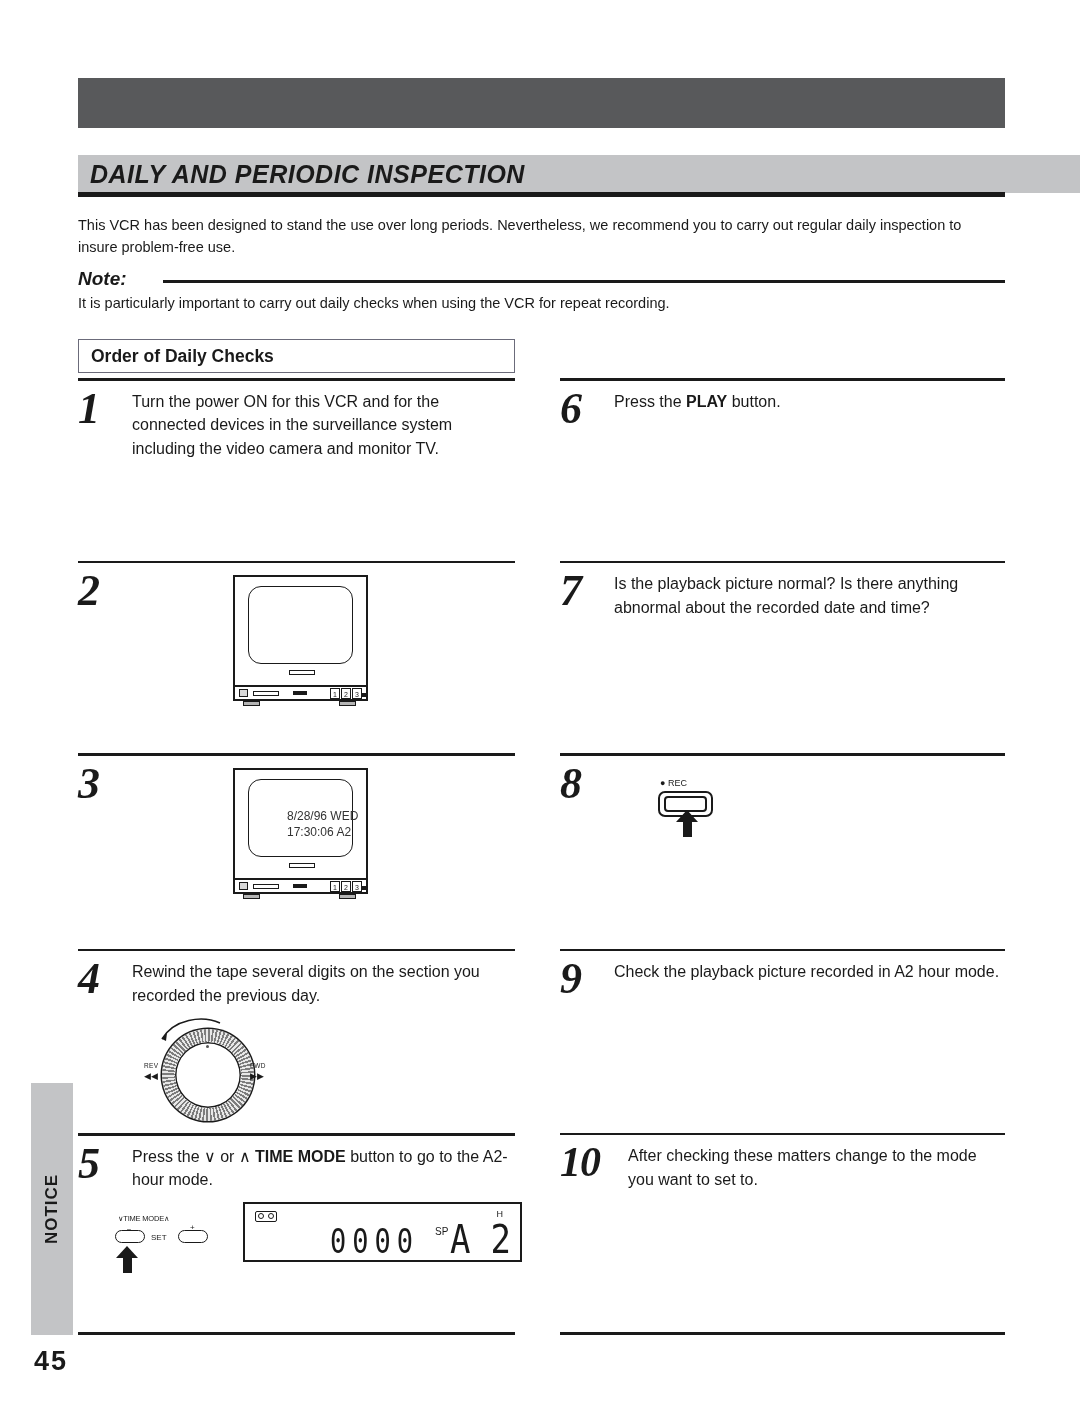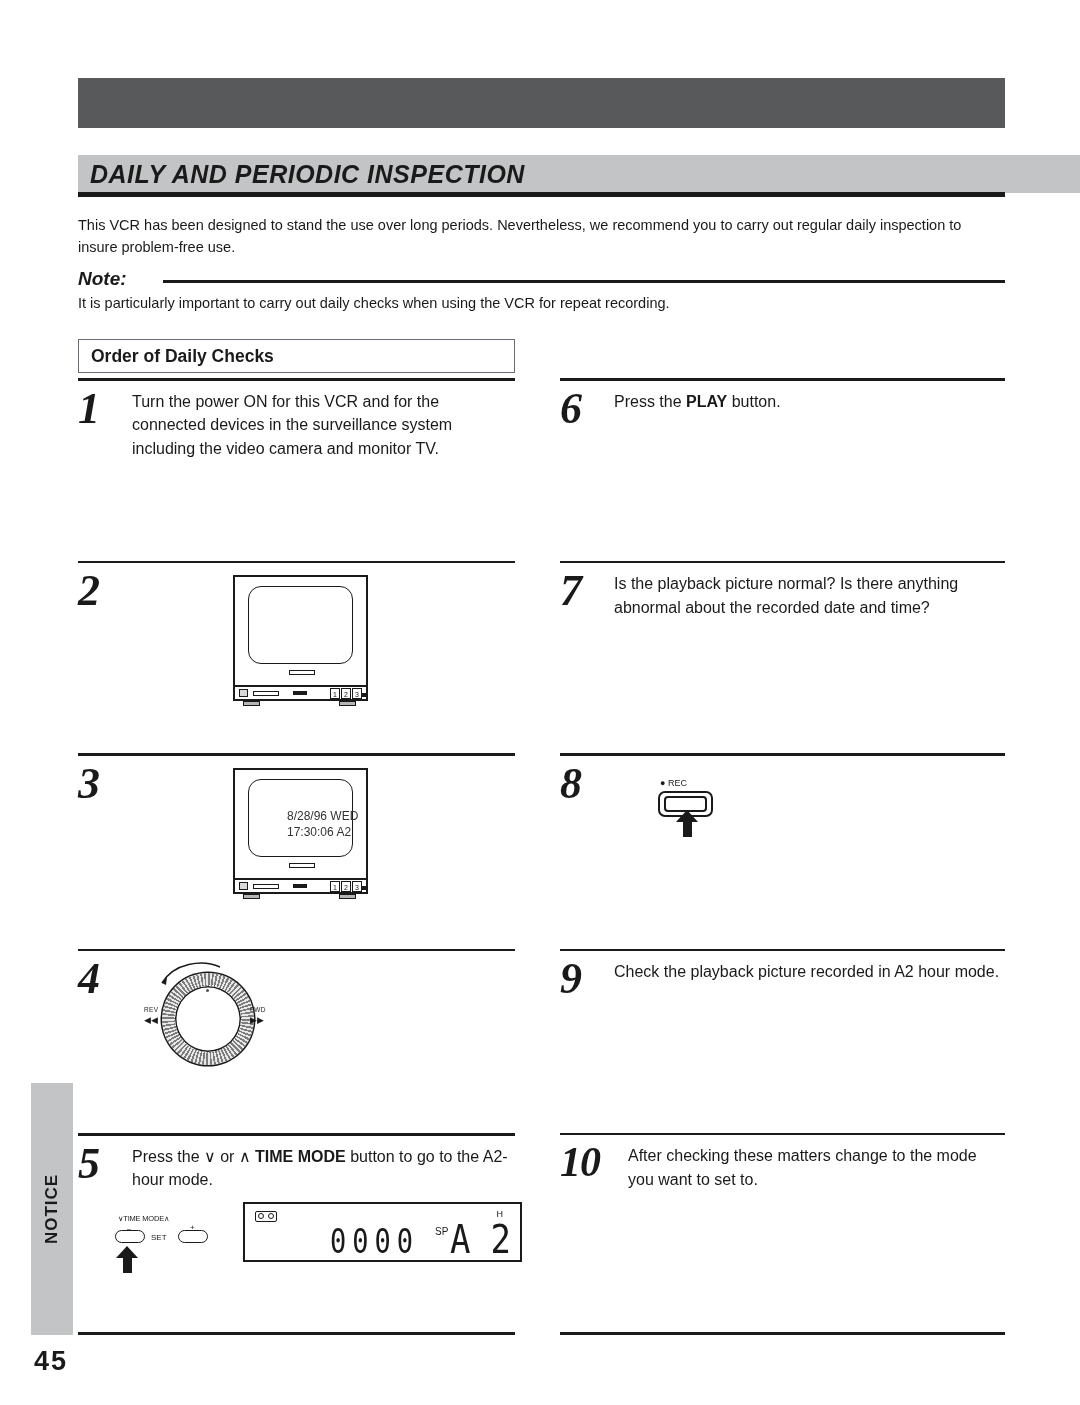--- a/index.html
+++ b/index.html
@@ -385,20 +385,21 @@
           <div class="tv-foot r"></div>
         </div>
       </div>
     </div>
   </div>
 
   <div class="step">
     <div class="step-rule"></div>
     <div class="step-inner" style="height:182px;">
       <div class="step-num">4</div>
+      <div class="step-text pad-l-54">Rewind the tape several digits on the section you recorded the previous day.</div>
       <div class="fig" style="padding-left:62px; padding-top:8px;">
         <div class="jog">
           <svg class="jog-curve" viewBox="0 0 70 40">
             <path d="M66 6 C48 -2 20 2 8 22" fill="none" stroke="#1a1a1a" stroke-width="1.6"></path>
             <path d="M8 22 L13 16 L12 24 Z" fill="#1a1a1a"></path>
           </svg>
           <div class="jog-ring"></div>
           <div class="jog-hatch"></div>
           <div class="jog-mark"></div>
           <div class="jog-rev">REV</div>

